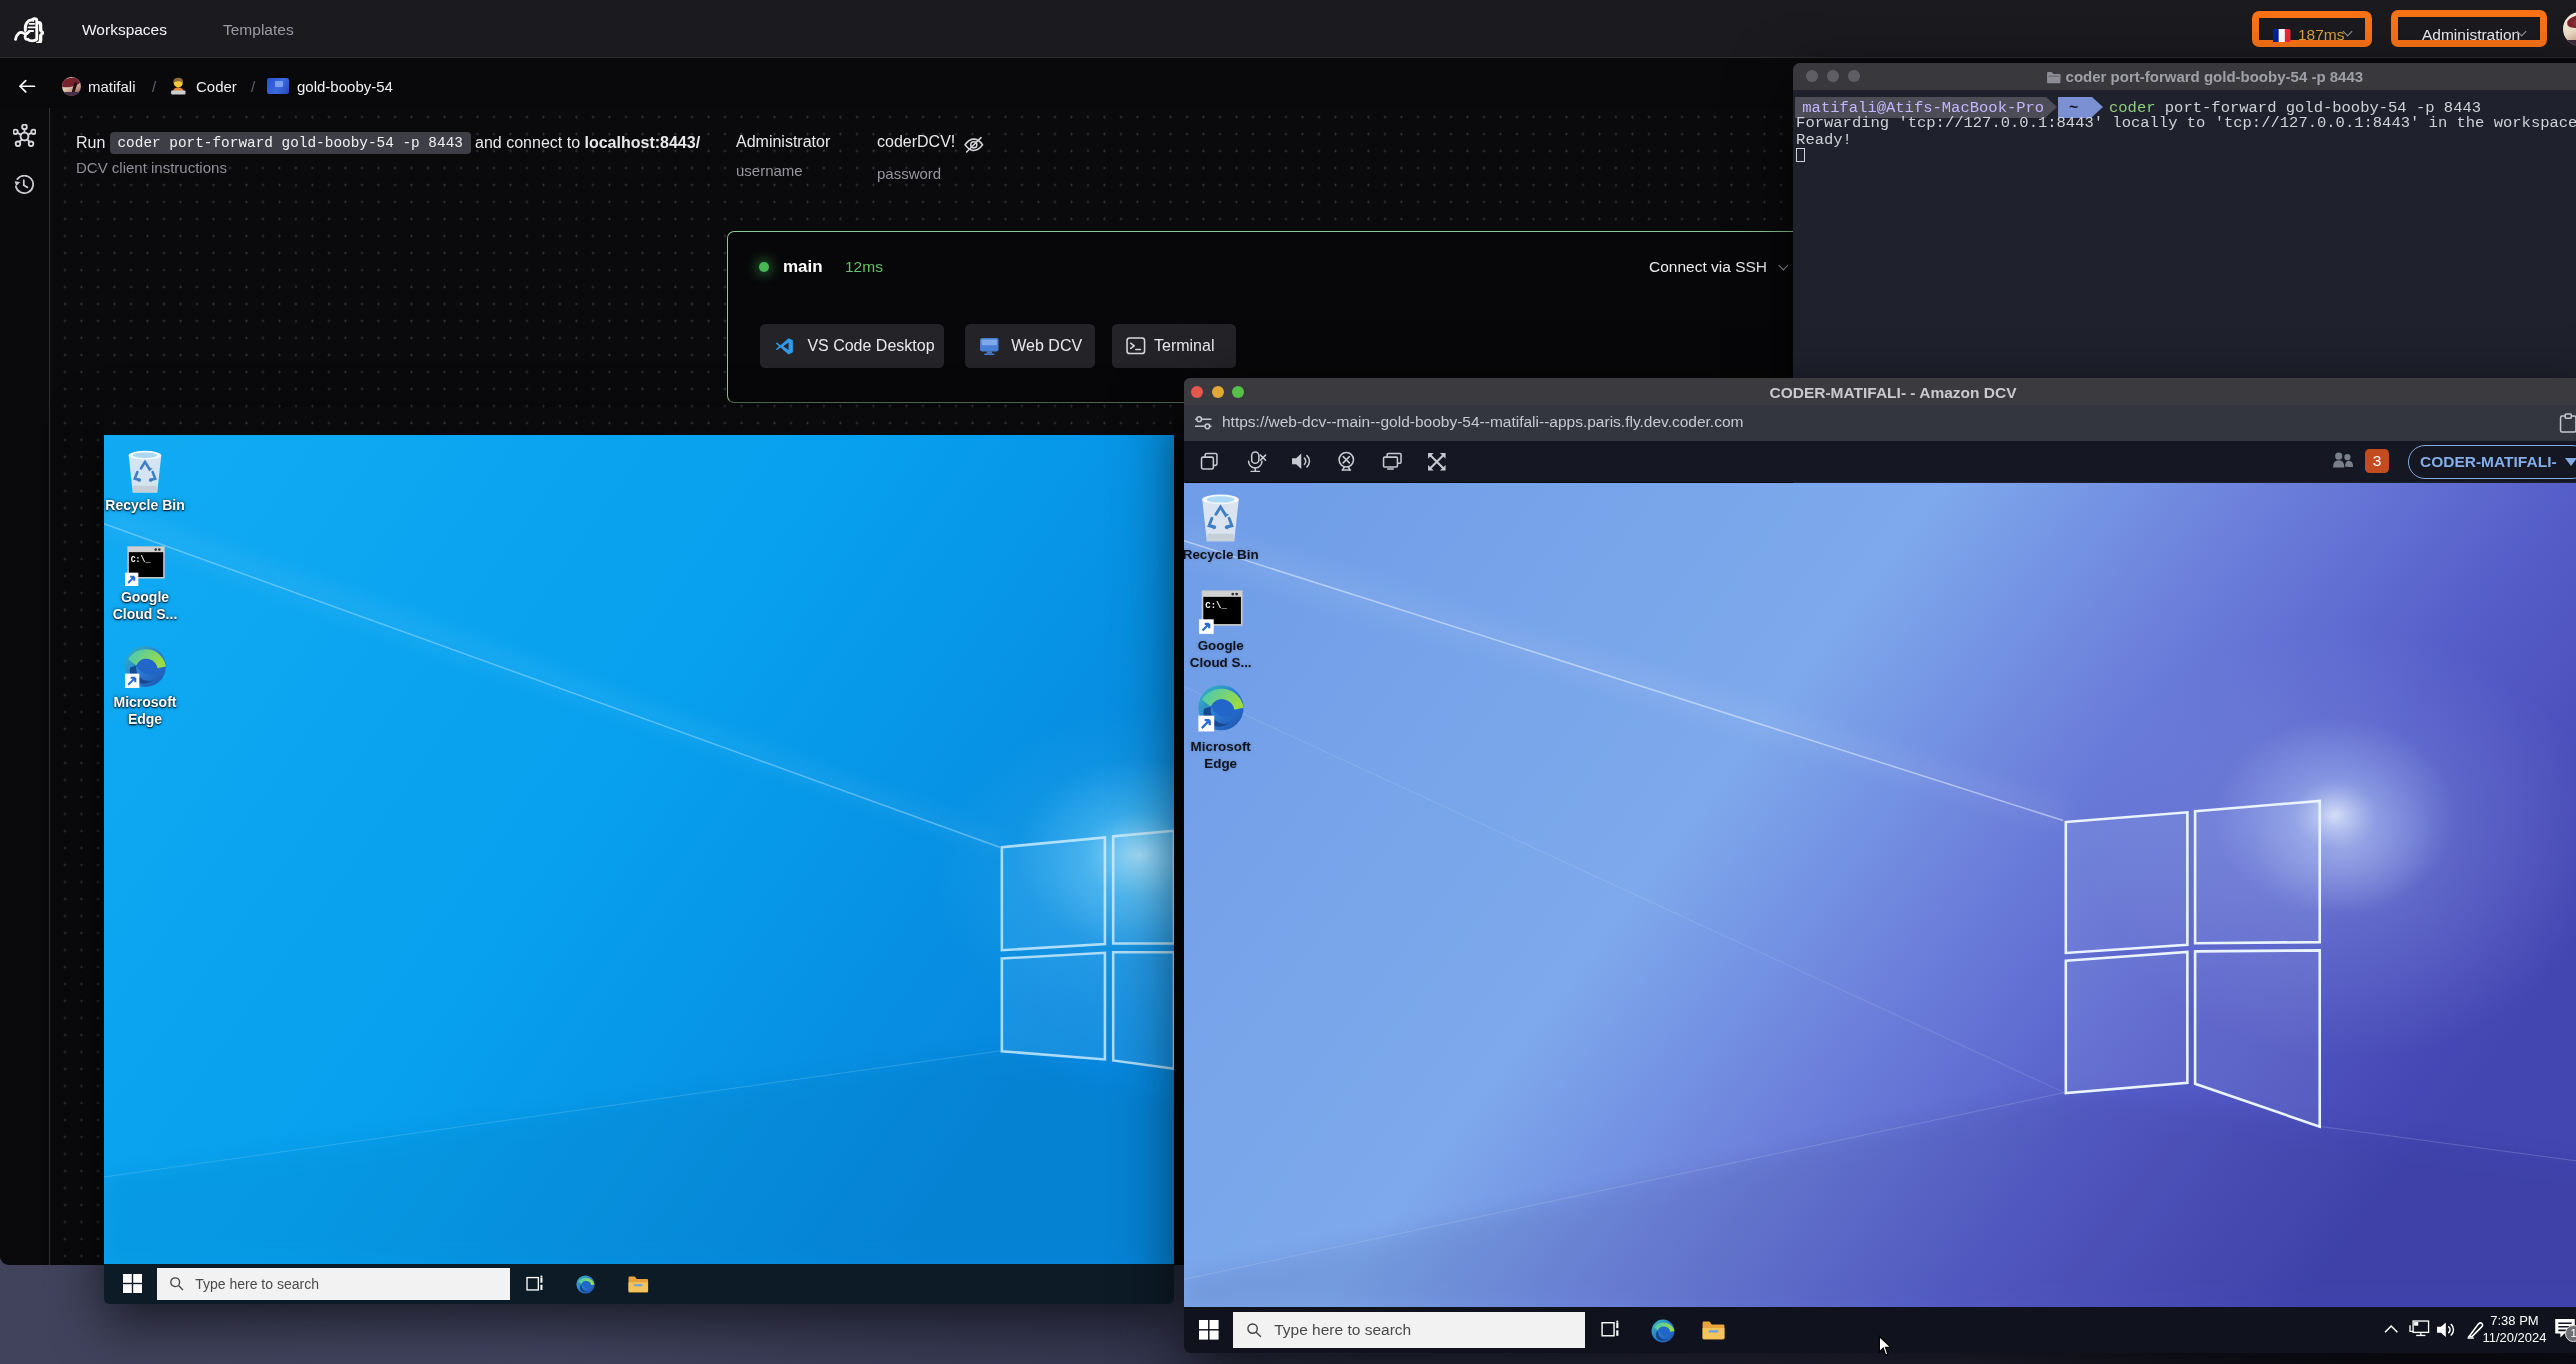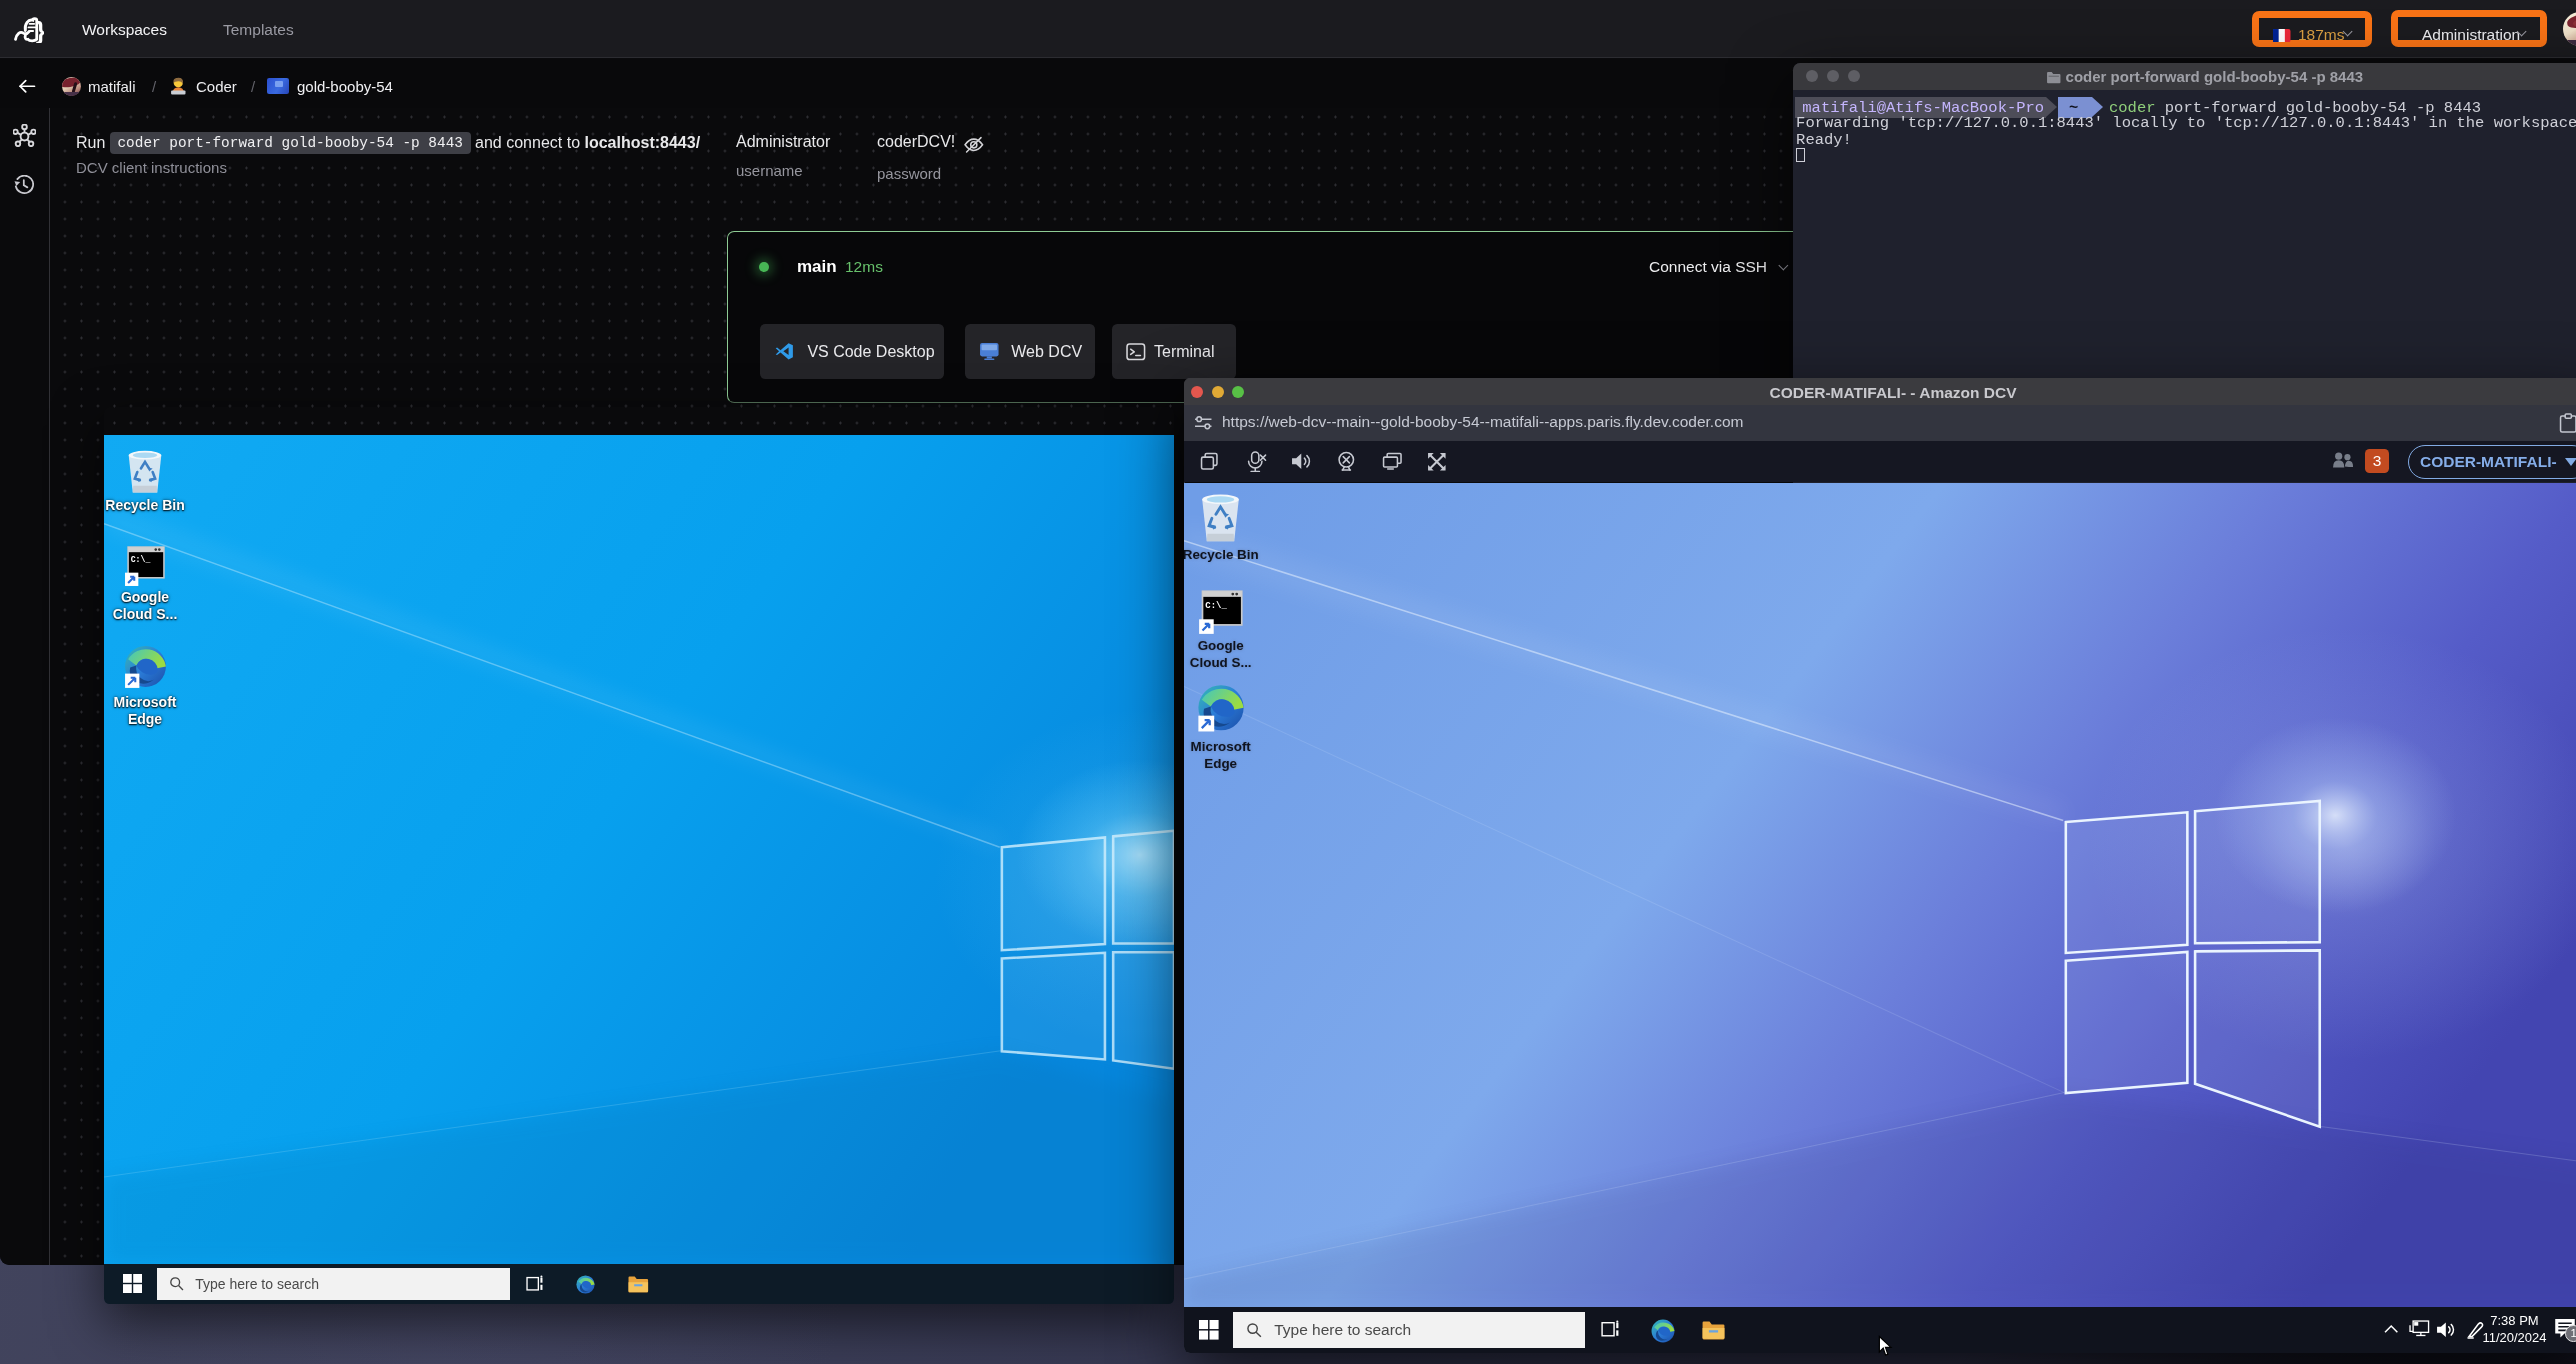--- a/index.html
+++ b/index.html
@@ -13,21 +13,21 @@
 #page{position:absolute;left:0;top:0;width:2635px;height:1265px;background:#0a0a0c;border-radius:0 0 9.3px 9.3px}
 #nav{position:absolute;left:0;top:0;width:100%;height:58px;background:#1b1b1f;border-bottom:1px solid #2c2c31}
 #crumbs{position:absolute;left:0;top:59px;width:100%;height:49px;background:#09090b}
 #content{position:absolute;left:0;top:108px;width:2635px;height:1157px;border-radius:0 0 9.3px 9.3px;overflow:hidden}
 #rail{position:absolute;left:0;top:0;width:50px;height:100%;border-right:1px solid #313136;background:#0a0a0c}
 #dots{position:absolute;left:51px;top:0;right:0;bottom:0;background-image:radial-gradient(circle,#2e2e33 1px,transparent 1.3px);background-size:16.5px 17px;background-position:5.7px 0.5px}
 .pill{position:absolute;border:7px solid #f97316;border-radius:7.2px}
 .chev{display:inline-block;width:11.3px;height:11.3px;border-right:1.5px solid #9a9aa2;border-bottom:1.5px solid #9a9aa2;transform:rotate(45deg)}
 
 #panel{position:absolute;left:727px;top:123px;width:1098px;height:172px;background:#070709;border:1px solid #8ecb94;border-bottom-color:#55725a;border-radius:7.2px}
-.btn{position:absolute;top:92px;height:55px;background:#242428;border-radius:5.2px;display:flex;align-items:center;color:#e9e9ec;font-size:16px}
+.btn{position:absolute;top:92px;height:44px;background:#242428;border-radius:5.2px;display:flex;align-items:center;color:#e9e9ec;font-size:16px}
 
 #term{position:absolute;left:1793px;top:63px;width:823px;height:1144px;border-radius:7.2px;background:#1f212d;box-shadow:0 20.6px 62px rgba(0,0,0,.65)}
 #termbar{position:absolute;left:0;top:0;width:100%;height:27px;background:#39393d;border-radius:7.2px 7.2px 0 0}
 .tdot{position:absolute;top:7.2px;width:12px;height:12px;border-radius:50%;background:#5e5e64}
 
 #winL{position:absolute;left:104px;top:407px;width:1070px;height:897px;border-radius:5.2px;box-shadow:0 18px 52px rgba(0,0,0,.6);overflow:hidden}
 #winLbar{position:absolute;left:0;top:0;width:100%;height:28px;background:#3a3a3e}
 #winLdesk{position:absolute;left:0;top:28px;width:100%;height:829px;overflow:hidden}
 #winLtask{position:absolute;left:0;bottom:0;width:100%;height:40px;background:#0d1b27}
 #winR{position:absolute;left:1184px;top:378px;width:1418px;height:975px;border-radius:6.2px;box-shadow:0 23px 67px rgba(0,0,0,.7);overflow:hidden;outline:1px solid rgba(140,145,160,.28);outline-offset:-1px}
@@ -149,21 +149,21 @@
         <g stroke="#d2d2d6" stroke-width="3" fill="none" stroke-linecap="round">
           <path d="M4 19 q8 -11 17 -11 q9 0 17 11 q-8 11 -17 11 q-9 0 -17 -11z"></path>
           <circle cx="21" cy="19" r="6"></circle>
           <line x1="7" y1="33" x2="35" y2="5"></line>
         </g>
       </svg>
       <div class="abs" style="left:877px;top:57px;font-size:15px;color:#96969e">password</div>
     </div>
     <div id="panel">
       <div class="abs" style="left:31px;top:30px;width:9.8px;height:9.8px;border-radius:50%;background:#47b655;box-shadow:0 0 11.3px 3.1px rgba(70,190,90,.45)"></div>
-      <div class="abs" style="left:69px;top:25px;font-size:17px;font-weight:bold;color:#fff">main</div>
+      <div class="abs" style="left:55px;top:25px;font-size:17px;font-weight:bold;color:#fff">main</div>
       <div class="abs" style="left:117px;top:26px;font-size:15.5px;color:#67c06b">12ms</div>
       <div class="abs" style="right:57px;top:26px;font-size:15.5px;color:#ececee">Connect via SSH</div>
       <div class="chev" style="position:absolute;right:37px;top:30px;width:6.7px;height:6.7px"></div>
       <div class="btn" style="left:32px;width:184px">
         <svg style="margin-left:14.4px" width="20.6" height="20.6" viewBox="0 0 24 24">
             <path fill="#2f9ae8" d="M17 2.5 L7.6 10.7 L3.6 7.6 L2 8.4 L5.9 12 L2 15.6 L3.6 16.4 L7.6 13.3 L17 21.5 L22 19 V5 Z M17 7.6 v8.8 L10.9 12 Z"></path>
           </svg>
         <span style="margin-left:12.4px">VS Code Desktop</span>
       </div>
       <div class="btn" style="left:237px;width:130px">

